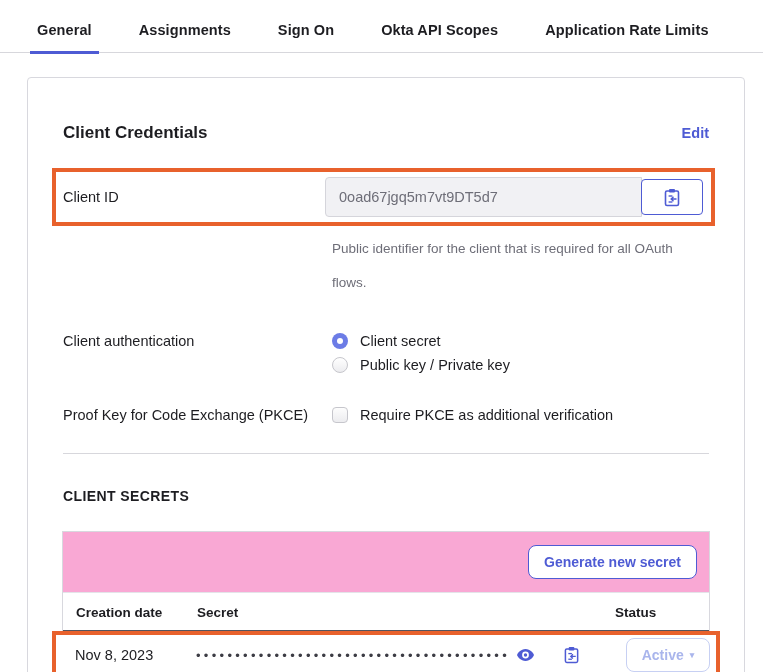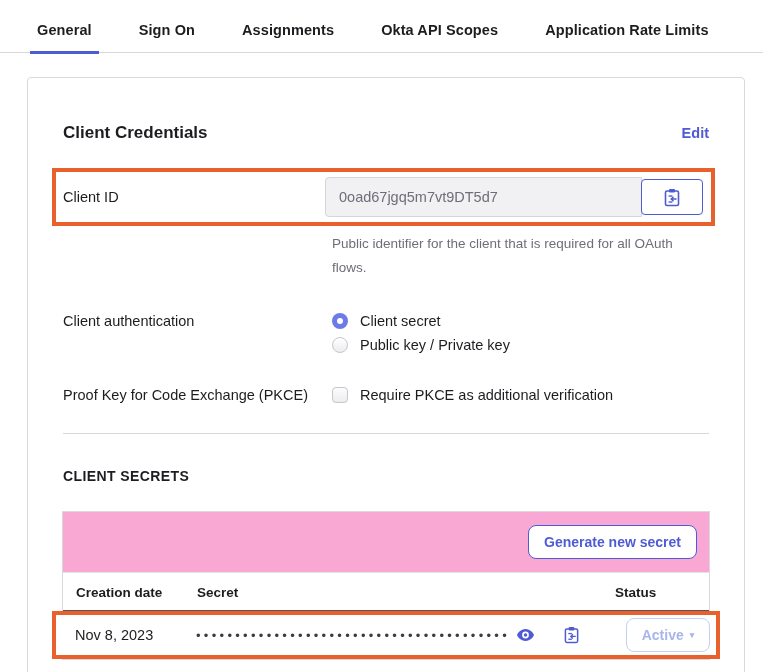--- a/index.html
+++ b/index.html
@@ -51,21 +51,21 @@
     color:#6e6e78; font-size:14.5px; padding:0 13px;
     font-family:"Liberation Sans", sans-serif;
   }
   .copy-btn {
     width:62px; height:36px; margin-left:-1px; flex:0 0 62px;
     background:#fff; border:1px solid #4e5bd4; border-radius:4px;
     display:flex; align-items:center; justify-content:center; cursor:pointer;
   }
   .help-text {
     margin:6px 0 0 269px; max-width:345px;
-    color:#6e6e78; font-size:13.5px; line-height:24px;
+    color:#6e6e78; font-size:13.5px; line-height:34px;
   }
   
   .form-row {
     display:grid; grid-template-columns:269px 1fr; align-items:start;
   }
   .row-auth { margin-top:33px; }
   .row-pkce { margin-top:34px; }
   .choice-stack { display:flex; flex-direction:column; gap:8px; }
   .choice { display:flex; align-items:center; gap:12px; cursor:pointer; }
   .radio {
@@ -139,22 +139,22 @@
     display:flex; align-items:center; justify-content:center; gap:6px;
     cursor:pointer;
   }
   .caret { font-size:9px; }
 </style>
 </head>
 <body>
 
 <nav class="tabbar">
   <div class="tab active">General</div>
+  <div class="tab">Assignments</div>
   <div class="tab">Sign On</div>
-  <div class="tab">Assignments</div>
   <div class="tab">Okta API Scopes</div>
   <div class="tab">Application Rate Limits</div>
 </nav>
 
 <section class="card">
 
   <div class="card-head">
     <h2 class="card-title" style="margin:0">Client Credentials</h2>
     <a class="edit-link">Edit</a>
   </div>

